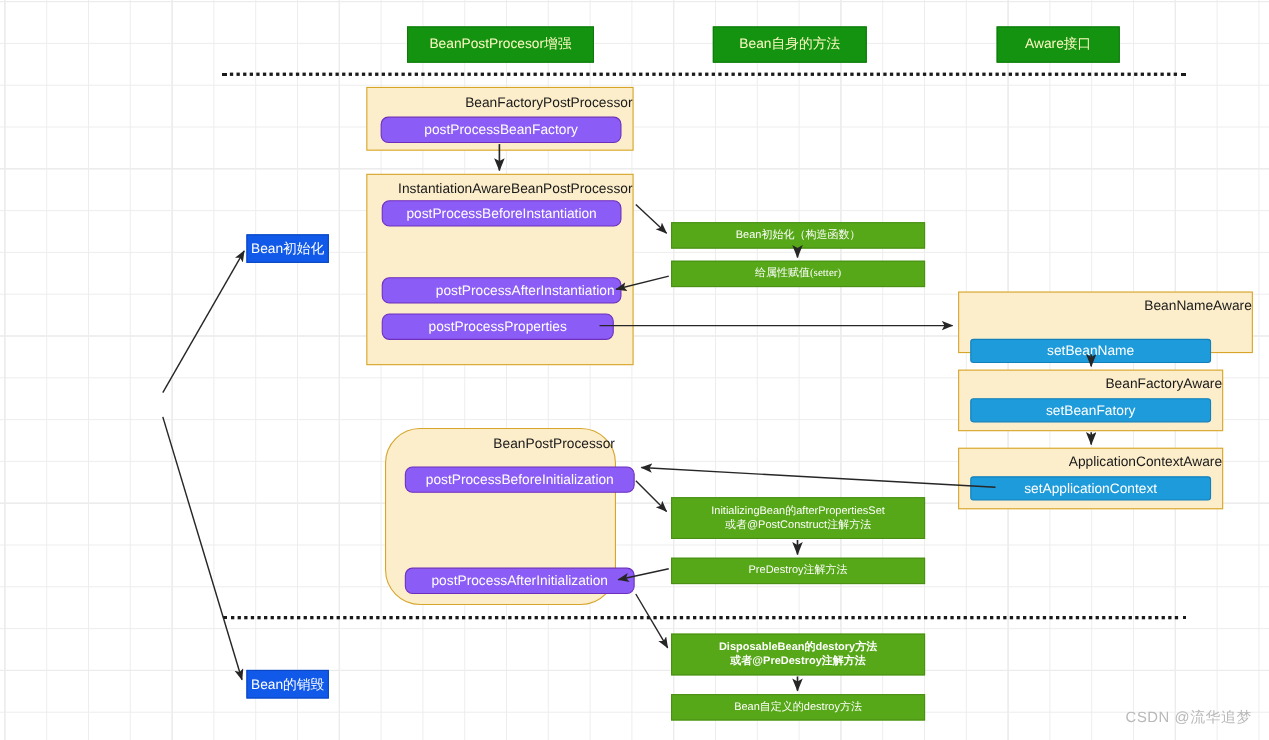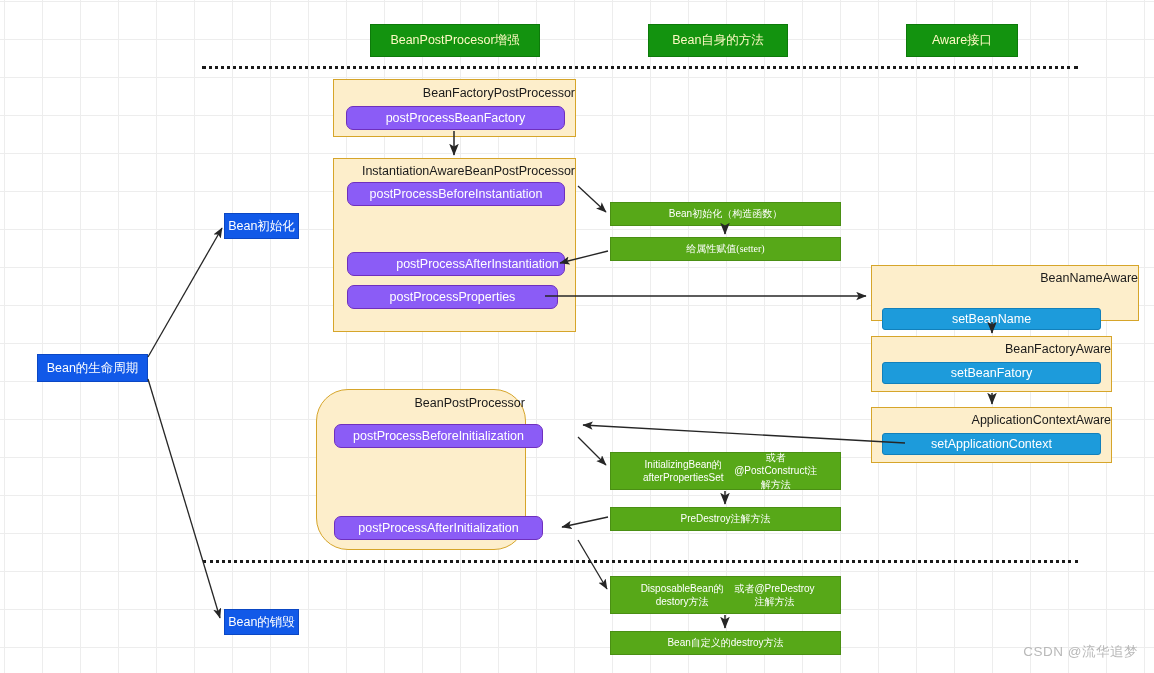--- a/index.html
+++ b/index.html
@@ -136,23 +136,20 @@
   <div class="node legend-chip" style="left:648px; top:24px; width:140px; height:33px;">
     <span>Bean自身的方法</span>
   </div>
   <div class="node legend-chip" style="left:906px; top:24px; width:112px; height:33px;">
     <span>Aware接口</span>
   </div>
 
   <div class="dotted-sep" style="left:202px; top:66px; width:876px;"></div>
   <div class="dotted-sep" style="left:203px; top:560px; width:875px;"></div>
 
-  <div class="node blue-node" style="left:37px; top:354px; width:111px; height:28px;">
-    <span>Bean的生命周期</span>
-  </div>
   <div class="node blue-node" style="left:224px; top:213px; width:75px; height:26px;">
     <span>Bean初始化</span>
   </div>
   <div class="node blue-node" style="left:224px; top:609px; width:75px; height:26px;">
     <span>Bean的销毁</span>
   </div>
 
   <div class="container-box" style="left:333px; top:79px; width:243px; height:58px;">
     <div class="container-title" style="top:6px;">BeanFactoryPostProcessor</div>
     <div class="node purple-pill" style="left:12px; top:26px; width:219px; height:24px;">
@@ -166,46 +163,46 @@
       <span>postProcessBeforeInstantiation</span>
     </div>
     <div class="node purple-pill" style="left:13px; top:93px; width:218px; height:24px;padding-left:43px;">
       <span>postProcessAfterInstantiation</span>
     </div>
     <div class="node purple-pill" style="left:13px; top:126px; width:211px; height:24px;">
       <span>postProcessProperties</span>
     </div>
   </div>
 
-  <div class="container-box" style="left:316px; top:389px; width:210px; height:161px;border-radius:32px;">
+  <div class="container-box" style="left:350px; top:389px; width:210px; height:161px;border-radius:32px;">
     <div class="container-title" style="top:6px;">BeanPostProcessor</div>
     <div class="node purple-pill" style="left:17px; top:34px; width:209px; height:24px;">
       <span>postProcessBeforeInitialization</span>
     </div>
     <div class="node purple-pill" style="left:17px; top:126px; width:209px; height:24px;">
       <span>postProcessAfterInitialization</span>
     </div>
   </div>
 
   <div class="node green-box" style="left:610px; top:202px; width:231px; height:24px;">
     <span>Bean初始化（构造函数）</span>
   </div>
   <div class="node green-box" style="left:610px; top:237px; width:231px; height:24px;font-family:Liberation Serif, serif;">
     <span>给属性赋值(setter)</span>
   </div>
 
-  <div class="node green-box two-line" style="left:610px; top:452px; width:231px; height:38px; flex-direction:row;">
+  <div class="node green-box two-line" style="left:610px; top:452px; width:231px; height:38px; flex-direction:column;">
     <span>InitializingBean的afterPropertiesSet</span>
     <span>或者@PostConstruct注解方法</span>
   </div>
   <div class="node green-box" style="left:610px; top:507px; width:231px; height:24px;">
     <span>PreDestroy注解方法</span>
   </div>
 
-  <div class="node green-box two-line" style="left:610px; top:576px; width:231px; height:38px; ">
+  <div class="node green-box two-line" style="left:610px; top:576px; width:231px; height:38px; flex-direction:column;font-weight:bold;">
     <span>DisposableBean的destory方法</span>
     <span>或者@PreDestroy注解方法</span>
   </div>
   <div class="node green-box" style="left:610px; top:631px; width:231px; height:24px;">
     <span>Bean自定义的destroy方法</span>
   </div>
 
   <div class="container-box" style="left:871px; top:265px; width:268px; height:56px;">
     <div class="container-title" style="top:5px;">BeanNameAware</div>
     <div class="node blue-pill" style="left:10px; top:25px; width:219px; height:22px;margin-top:17px;">

